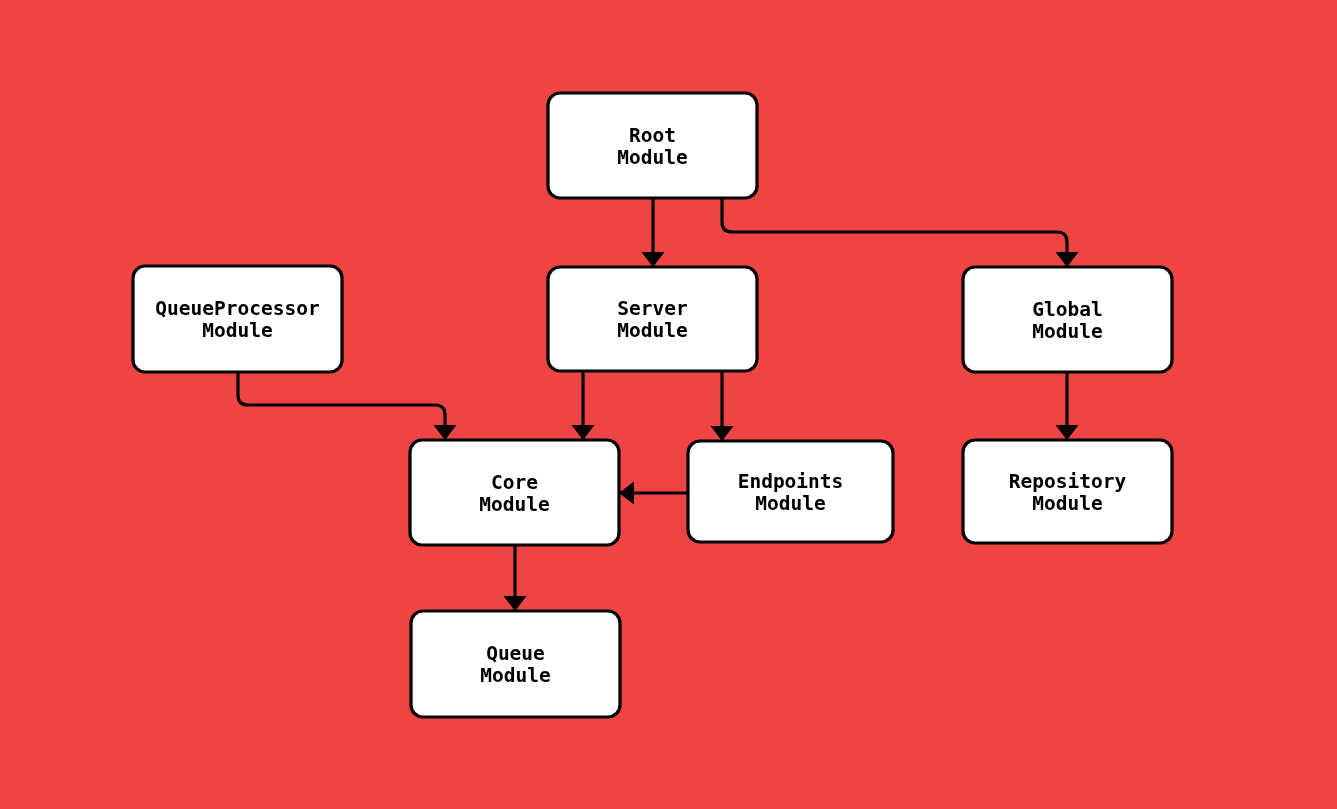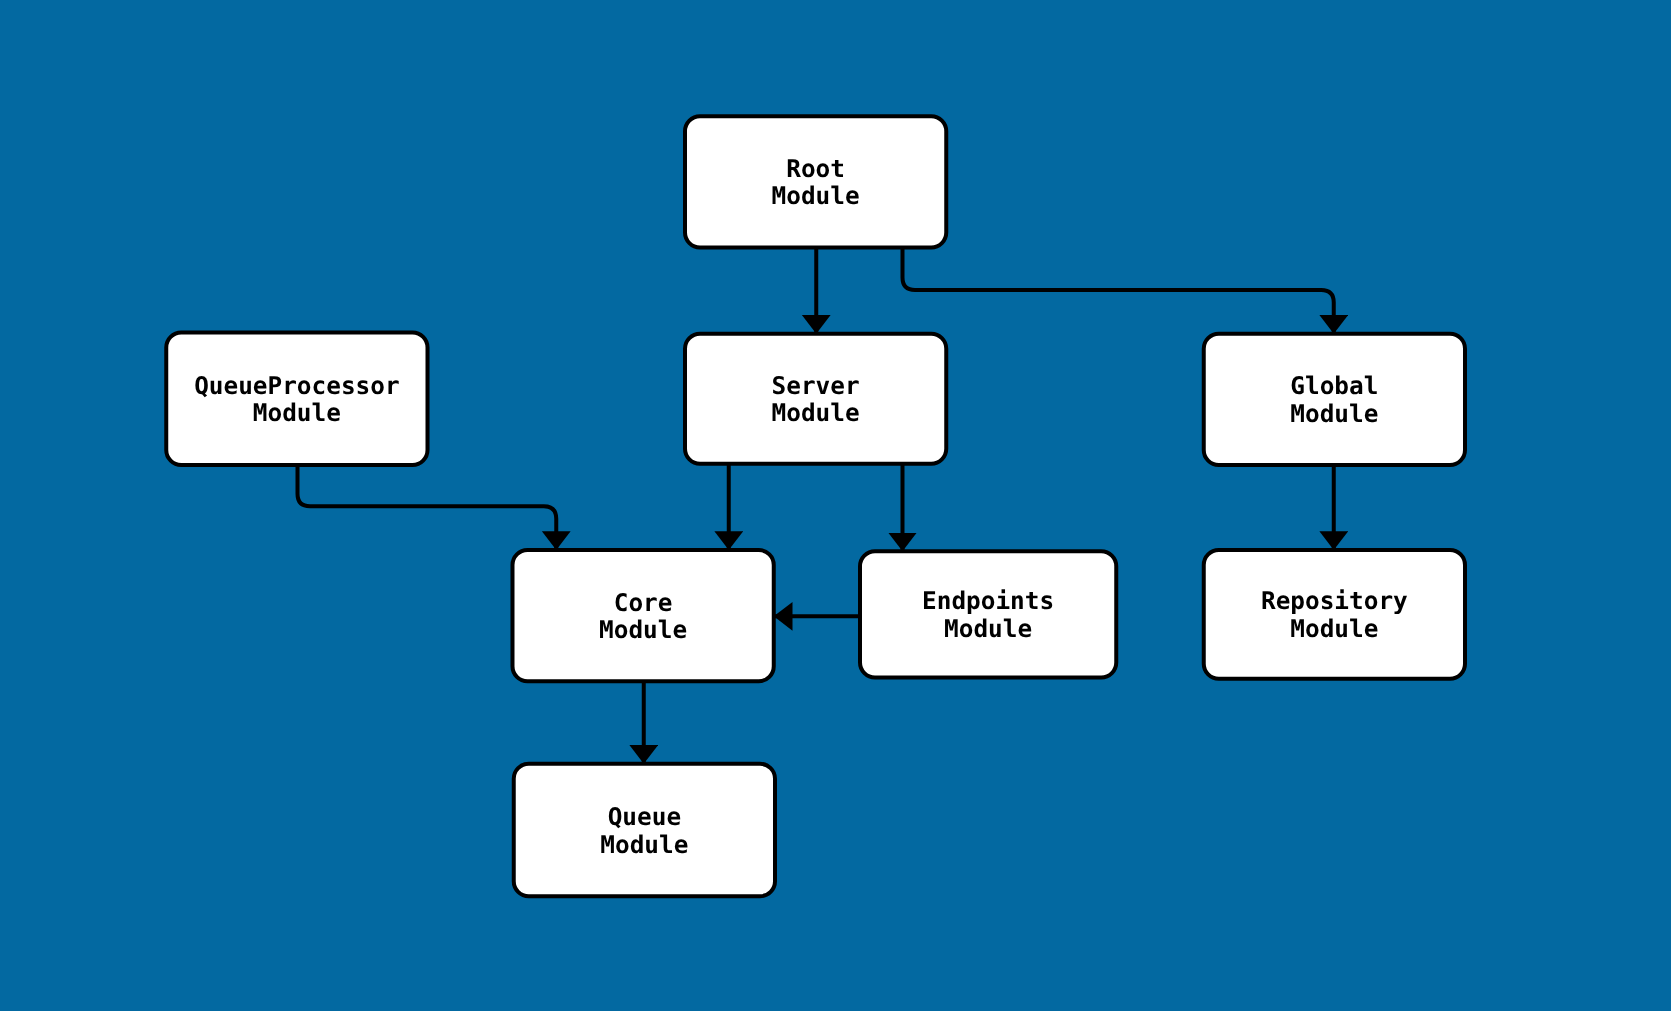--- a/index.html
+++ b/index.html
@@ -8,21 +8,21 @@
     background: #ffffff;
     width: 1337px;
     height: 809px;
     overflow: hidden;
     font-family: "DejaVu Sans Mono", monospace;
   }
   .canvas-wrap {
     position: relative;
     width: 1337px;
     height: 809px;
-    background: #0369a1;
+    background: #ef4444;
   }
   svg {
     display: block;
   }
   .edge {
     fill: none;
     stroke-linecap: butt;
     stroke-linejoin: round;
   }
   .node-rect {

